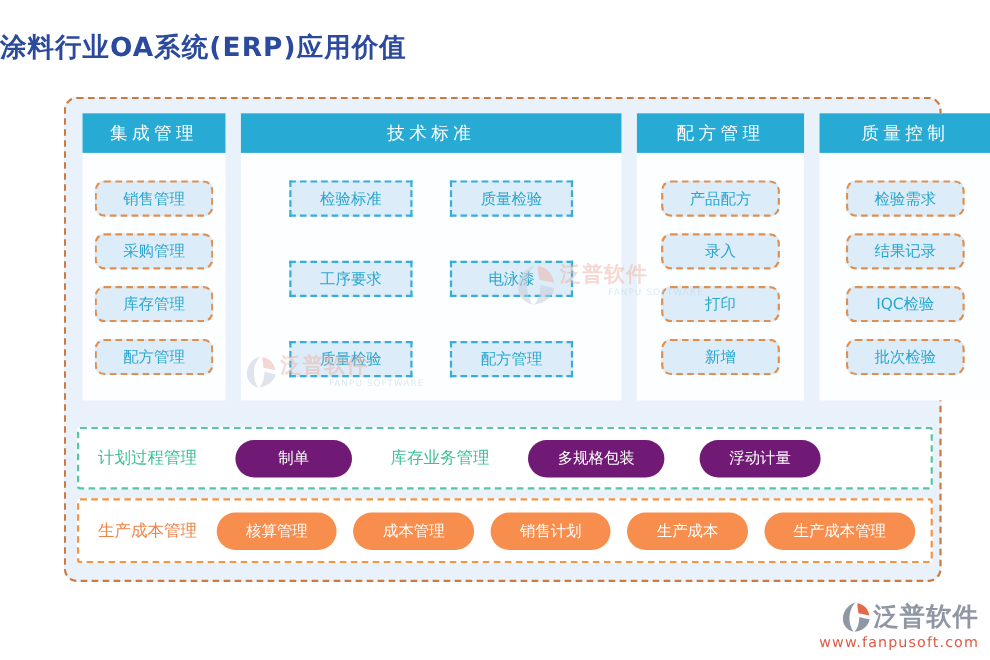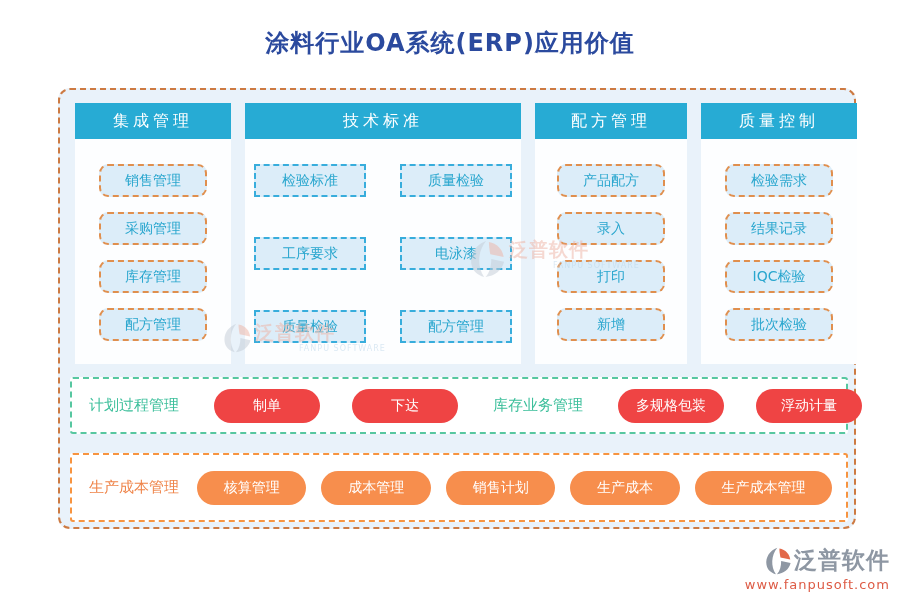--- a/index.html
+++ b/index.html
@@ -3,36 +3,36 @@
 <meta charset="utf-8">
 <style>
   html,body{margin:0;padding:0;}
   body{
     width:900px;height:600px;position:relative;overflow:hidden;
     background:#ffffff;
     font-family:"DejaVu Sans","Liberation Sans",sans-serif;
   }
   .page-title{
     position:absolute;top:27px;left:0;width:100%;
-    text-align:center;font-size:24px;font-weight:bold;color:#2b4a9e;
+    text-align:left;font-size:24px;font-weight:bold;color:#2b4a9e;
     letter-spacing:1px;
   }
   .outer-box{
     position:absolute;left:58px;top:88px;width:798px;height:441px;
     box-sizing:border-box;
     border:2px dashed #cd7a42;border-radius:12px;
     background:#e9f2fa;
   }
   .columns-row{
     position:absolute;left:15px;top:13px;
     display:flex;gap:14px;height:261px;
   }
   .panel{background:#fdfeff;display:flex;flex-direction:column;box-shadow:0 0 0 0;}
-  .panel.w1{width:156px;}
-  .panel.w2{width:276px;}
+  .panel.w1{width:130px;}
+  .panel.w2{width:346px;}
   .panel.w3{width:152px;}
   .panel.w4{width:156px;}
   .panel-header{
     height:36px;flex:0 0 36px;background:#27abd4;color:#ffffff;
     display:flex;align-items:center;justify-content:center;
     font-size:16px;letter-spacing:4px;
   }
   .panel-body{
     flex:1;display:flex;flex-direction:column;align-items:center;
     padding-top:25px;gap:15px;
@@ -48,31 +48,31 @@
     font-size:14px;color:#29a6ce;background:#dcedf9;
     cursor:pointer;white-space:nowrap;
   }
   .style-orange .dash-btn{border:2px dashed #e08f4e;border-radius:9px;}
   .style-blue .dash-btn{border:2px dashed #38addc;border-radius:0;width:112px;}
   .band{
     position:absolute;left:10px;width:778px;box-sizing:border-box;
     background:#ffffff;display:flex;align-items:center;
     padding:0 14px;gap:15px;border-radius:3px;
   }
-  .band-green{top:287px;height:57px;border:2px dashed #57c7a0;gap:32px;}
-  .band-orange{top:363px;height:69px;border:2px dashed #f79440;}
+  .band-green{top:298px;height:57px;border:2px dashed #57c7a0;gap:32px;}
+  .band-orange{top:363px;height:59px;border:2px dashed #f79440;}
   .band-label{font-size:15px;white-space:nowrap;padding:0 3px;}
   .band-green .band-label{color:#3cbf9b;}
   .band-orange .band-label{color:#ef8449;}
   .pill{
     height:34px;border-radius:17px;display:flex;align-items:center;justify-content:center;
     color:#ffffff;font-size:14px;padding:0 27px;min-width:52px;box-sizing:content-box;
     cursor:pointer;white-space:nowrap;
   }
-  .band-green .pill{background:#ef4444;}
+  .band-green .pill{background:#701a75;}
   .band-orange .pill{background:#f78e4d;}
   
   .wm{position:absolute;display:flex;align-items:flex-start;gap:3px;opacity:0.5;pointer-events:none;}
   .wm .wm-txt{display:flex;flex-direction:column;line-height:1;}
   .wm .wm-cn{font-size:19px;font-weight:bold;color:#eeb3a4;letter-spacing:1px;}
   .wm .wm-en{font-size:8px;color:#b9d4e8;letter-spacing:1px;margin-top:3px;padding-left:44px;}
   .wm1{left:222px;top:323px;}
   .wm2{left:468px;top:240px;}
   
   .footer-logo{
@@ -126,21 +126,20 @@
           <div class="dash-btn">结果记录</div>
           <div class="dash-btn">IQC检验</div>
           <div class="dash-btn">批次检验</div>
         </div>
       </div>
     </div>
 
 <div class="band band-green">
       <div class="band-label">计划过程管理</div>
       <div class="pill">制单</div>
-      <div class="pill">下达</div>
       <div class="band-label">库存业务管理</div>
       <div class="pill">多规格包装</div>
       <div class="pill">浮动计量</div>
     </div>
     <div class="band band-orange">
       <div class="band-label">生产成本管理</div>
       <div class="pill">核算管理</div>
       <div class="pill">成本管理</div>
       <div class="pill">销售计划</div>
       <div class="pill">生产成本</div>

